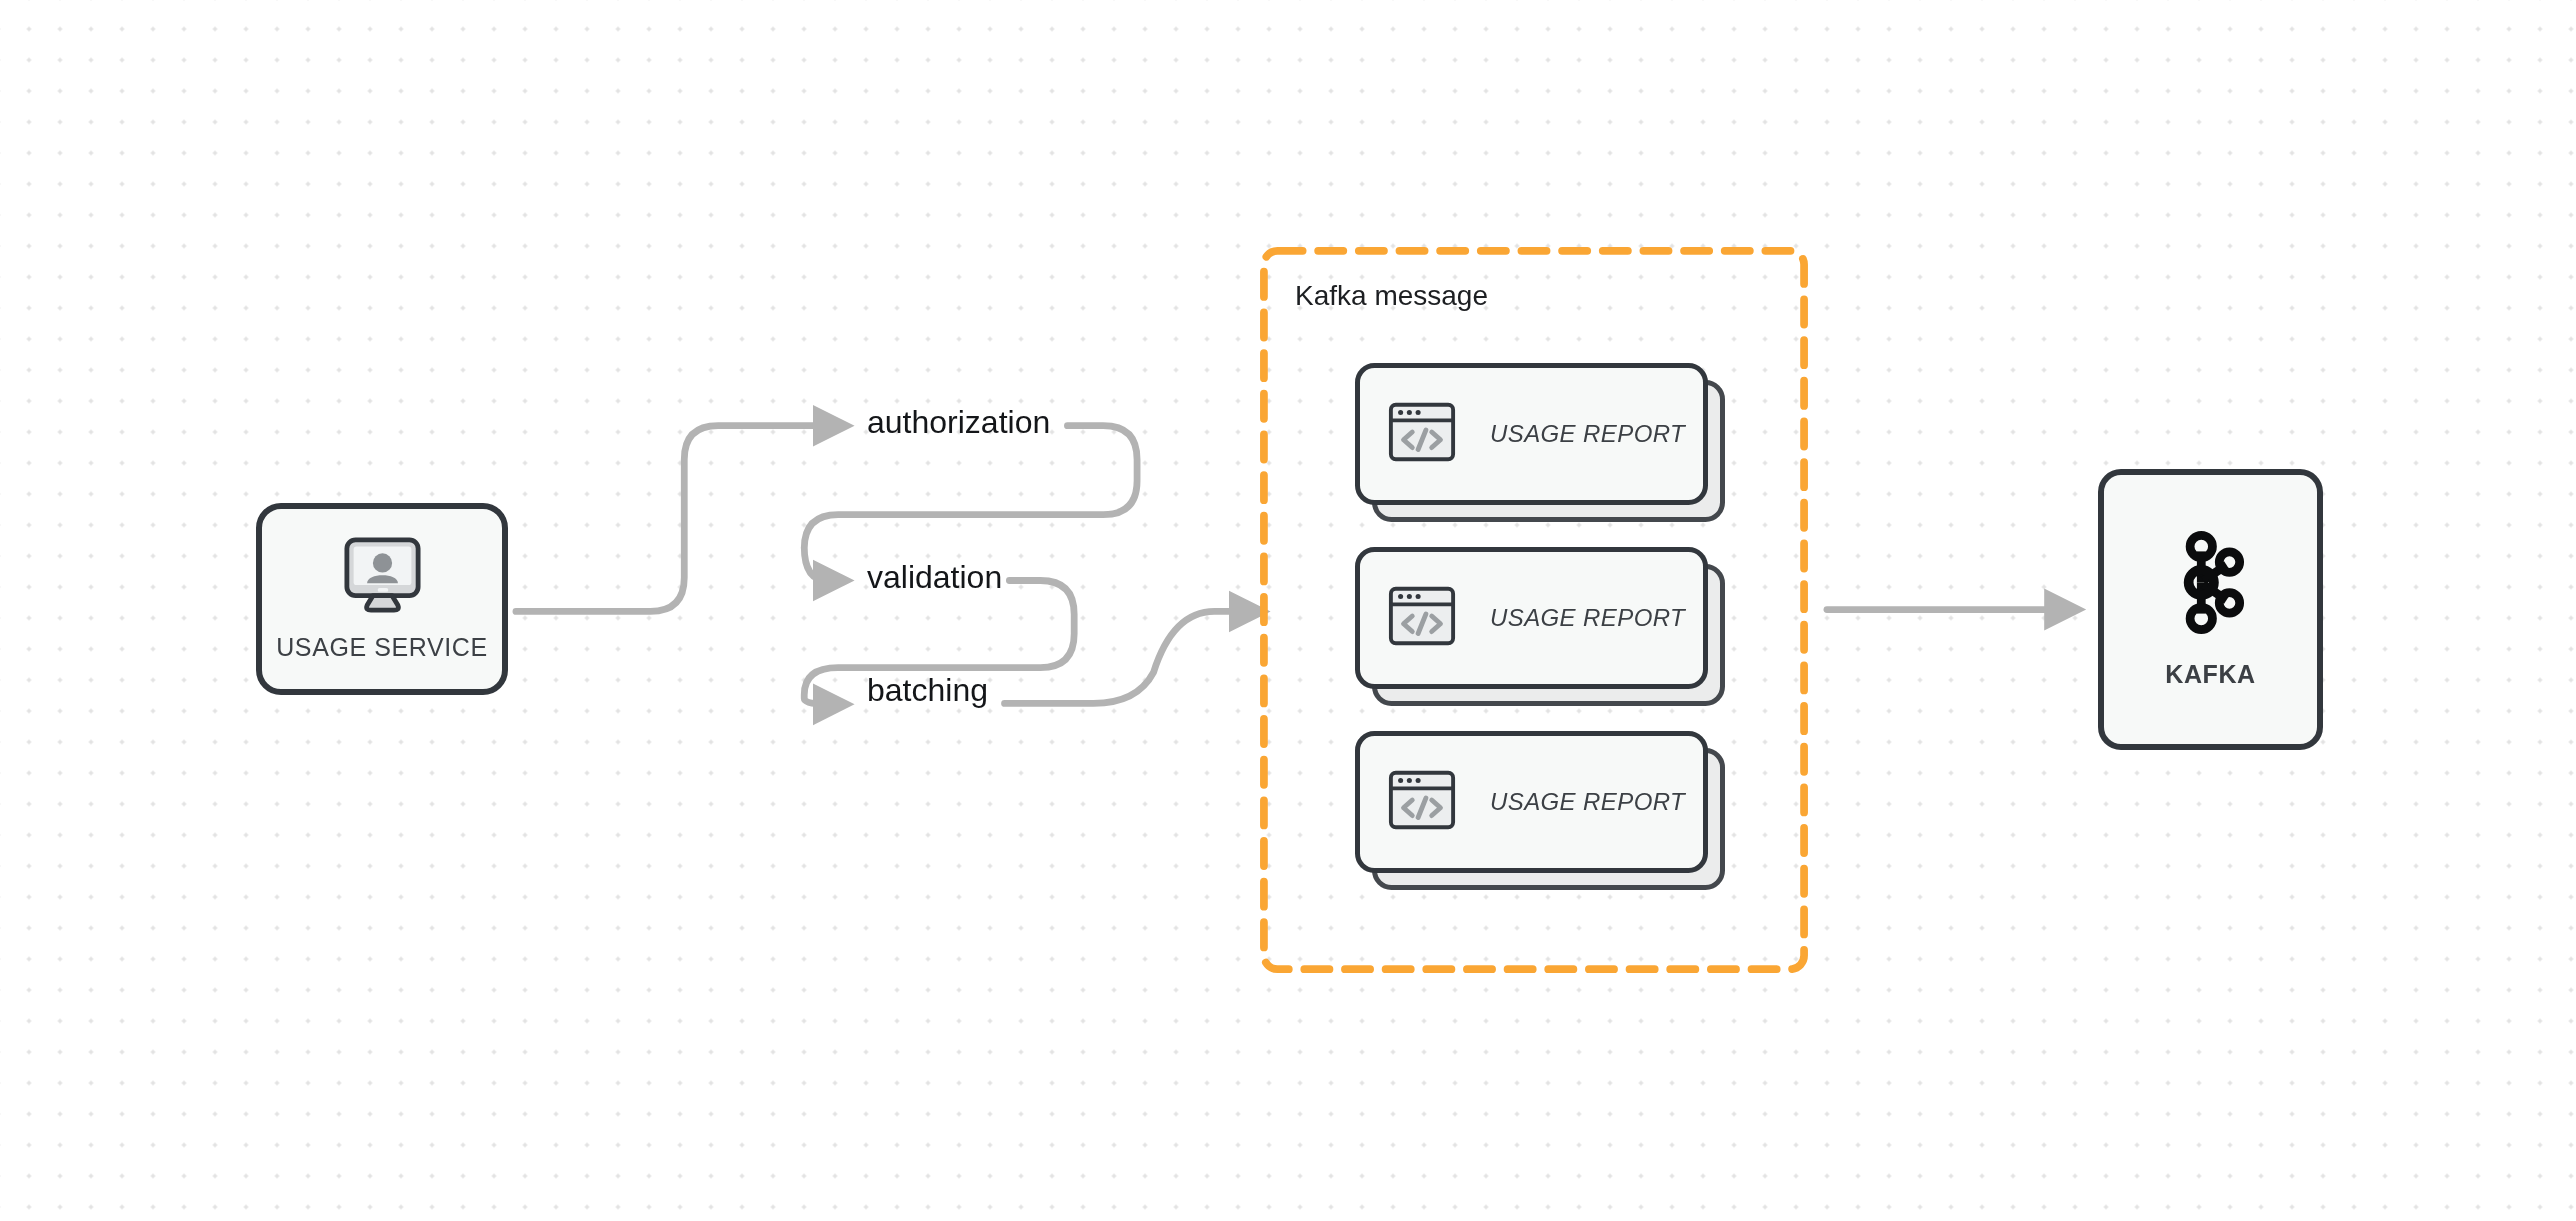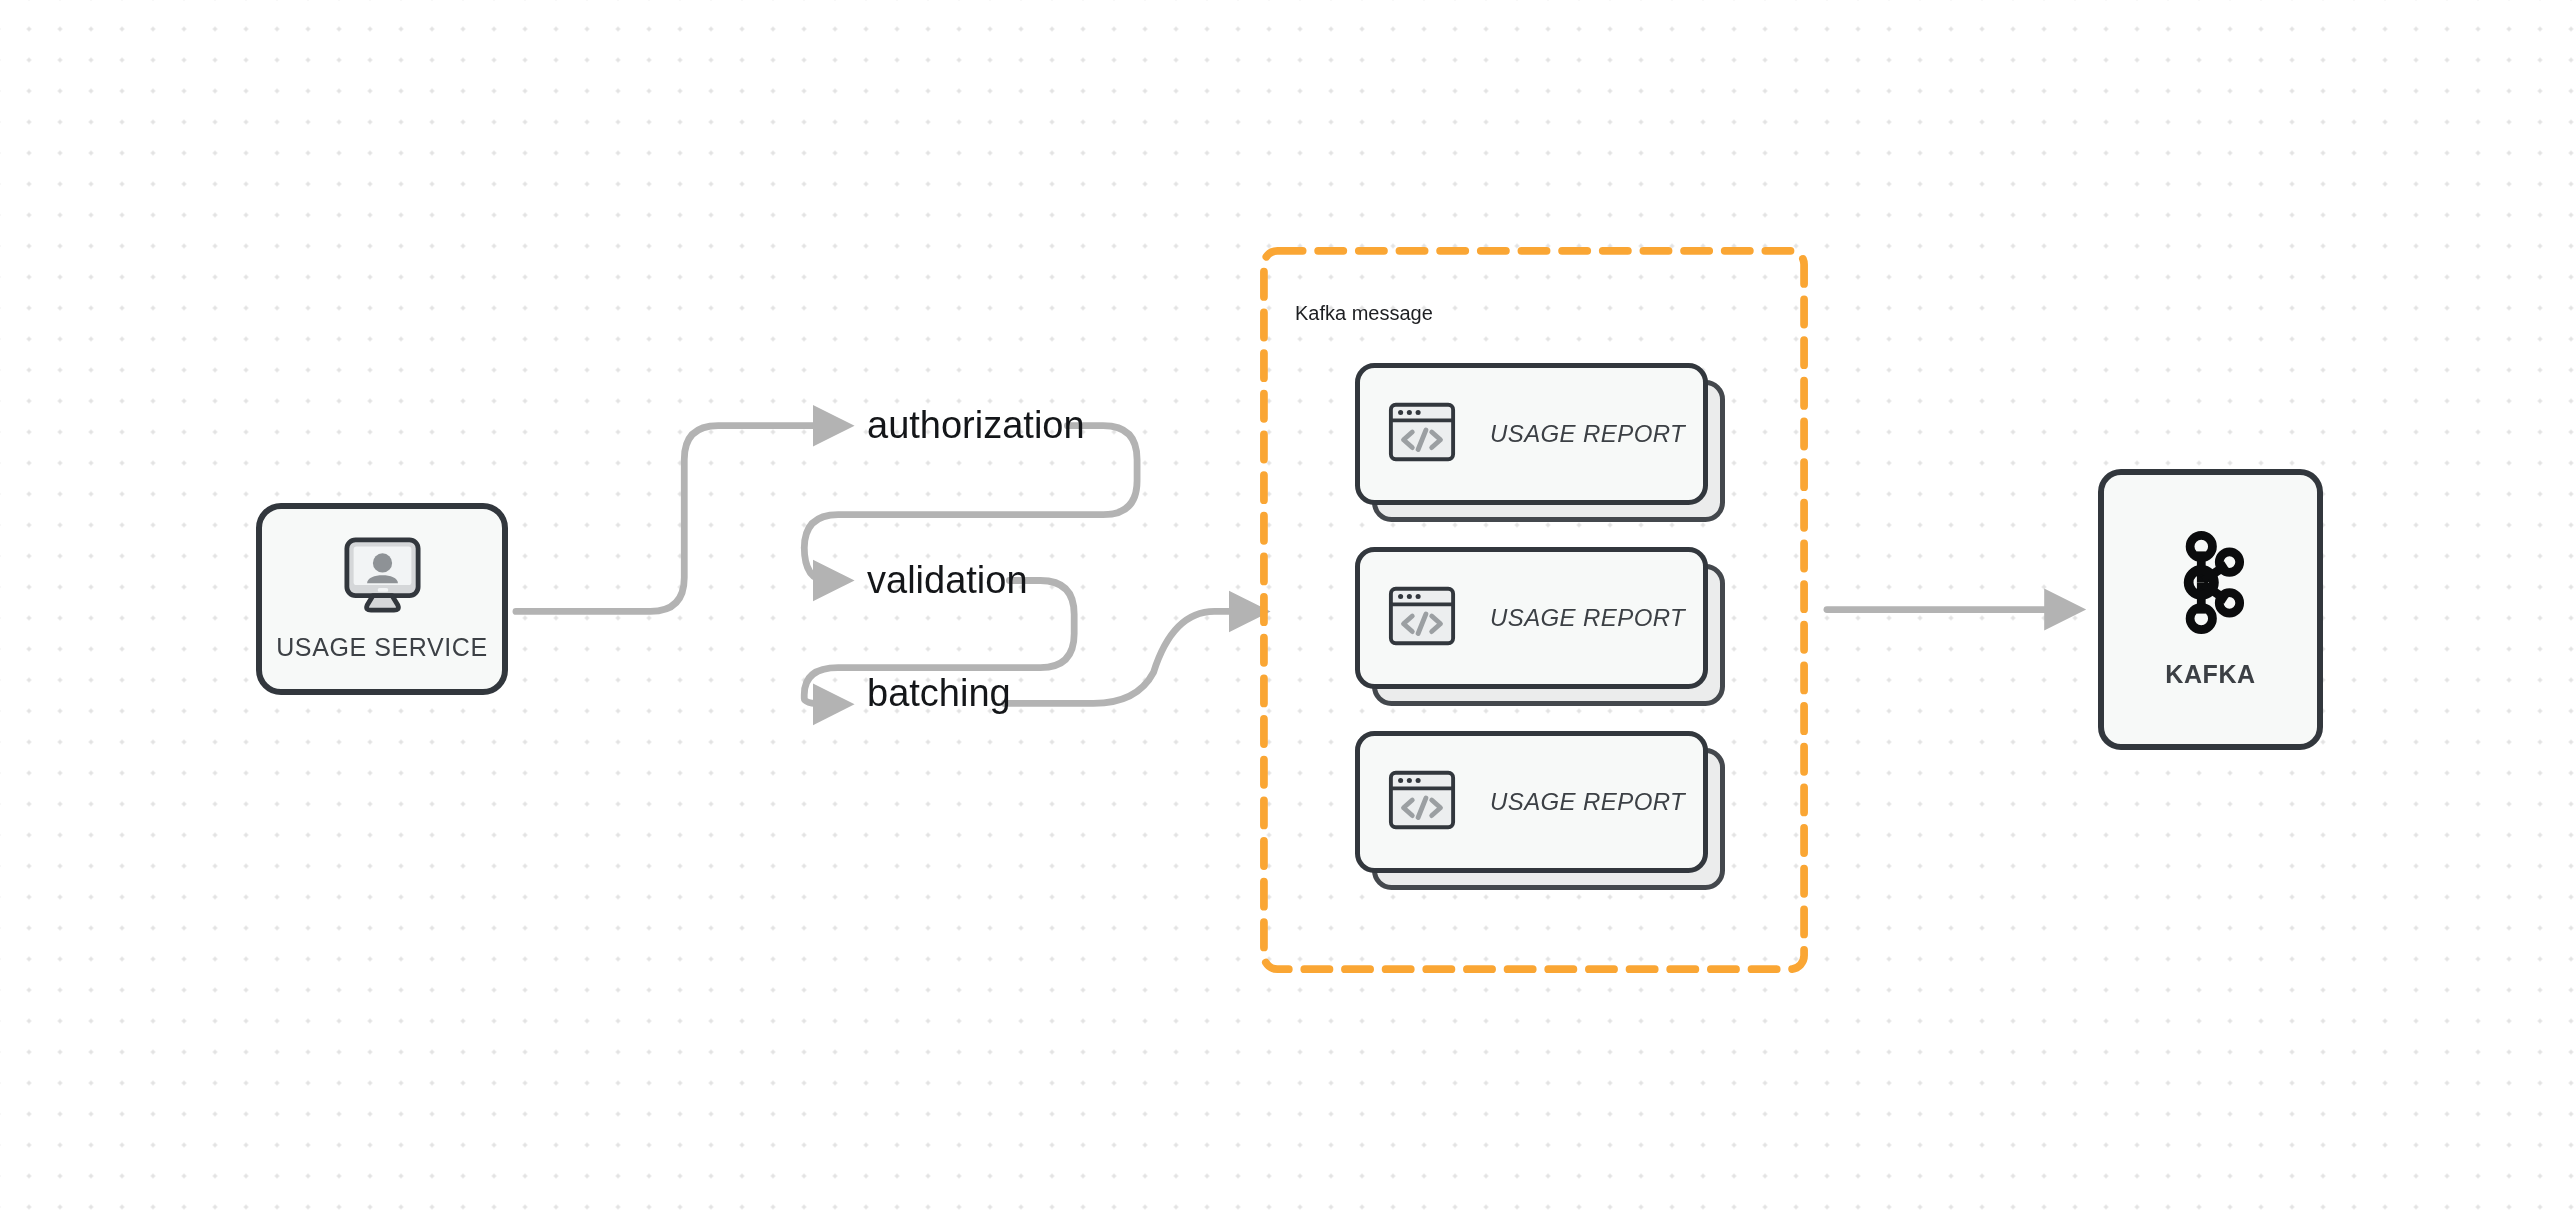--- a/index.html
+++ b/index.html
@@ -75,22 +75,22 @@
     position: absolute;
     left: 1260px;
     top: 247px;
     width: 548px;
     height: 726px;
     pointer-events: none;
   }
   #kafka-message-title {
     position: absolute;
     left: 1295px;
-    top: 302px;
-    font-size: 20px;
+    top: 280px;
+    font-size: 28px;
     color: #1d1f22;
     font-family: "Liberation Sans", sans-serif;
     white-space: nowrap;
   }
 
   
   .report-card-wrap {
     position: absolute;
     left: 1355px;
     width: 370px;
@@ -133,21 +133,21 @@
     font-style: italic;
     letter-spacing: 0.4px;
     color: #3c4045;
     font-family: "Liberation Sans", sans-serif;
     white-space: nowrap;
   }
 
   
   .stage-label {
     position: absolute;
-    font-size: 38px;
+    font-size: 32px;
     color: #141619;
     font-family: "Liberation Sans", sans-serif;
     white-space: nowrap;
   }
   #stage-label-0 { left: 867px; top: 404px; }
   #stage-label-1 { left: 867px; top: 559px; }
   #stage-label-2 { left: 867px; top: 672px; }
 </style>
 </head>
 <body>

